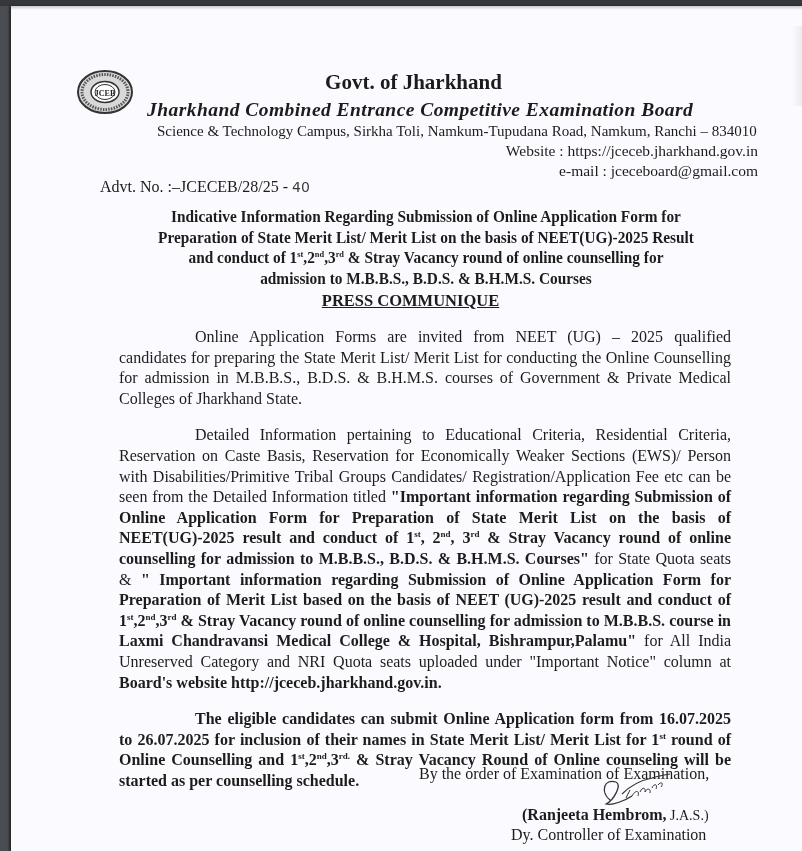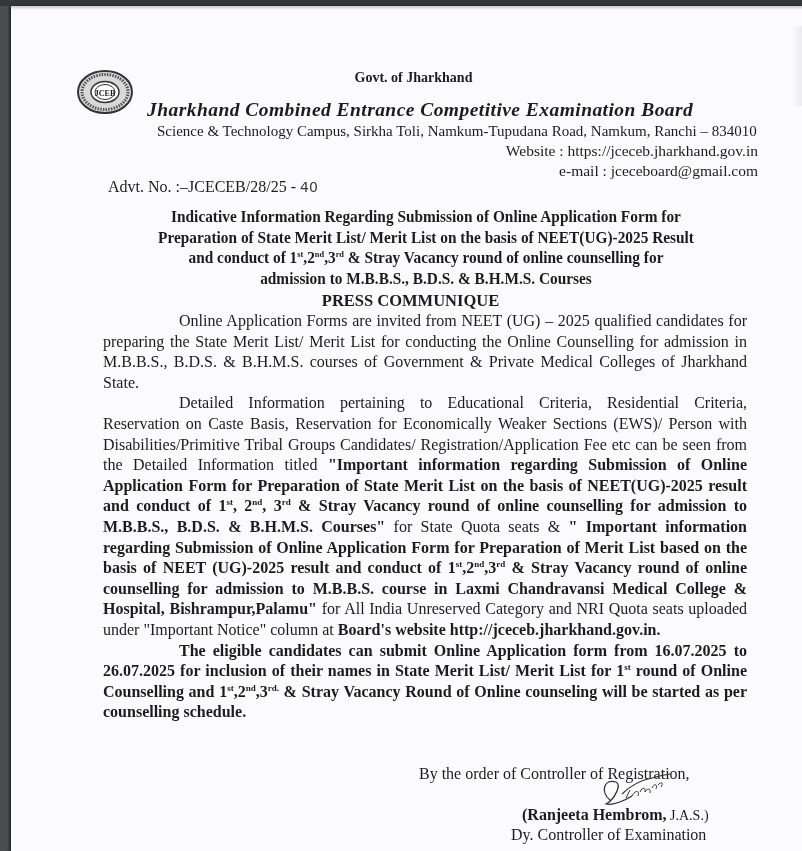--- a/index.html
+++ b/index.html
@@ -25,59 +25,59 @@
     }
     .right-edge {
       position: absolute; right: 0; top: 20px; width: 10px; height: 80px;
       background: linear-gradient(90deg, #fbfafe, #ececef);
     }
     .logo {
       position: absolute; left: 76px; top: 68px; width: 58px; height: 48px;
     }
     .govt {
       position: absolute; left: 0; width: 791px; top: 70px;
-      text-align: center; font-weight: bold; font-size: 14px;
+      text-align: center; font-weight: bold; font-size: 21px;
       padding-left: 36px; box-sizing: border-box;
     }
     .board {
       position: absolute; left: 147px; top: 99px;
       font-weight: bold; font-size: 19.5px; letter-spacing: 0.45px;
       white-space: nowrap;
       font-style: italic;
     }
     .address {
       position: absolute; left: 157px; top: 123px;
       font-size: 15px; white-space: nowrap;
     }
     .right-block {
       position: absolute; right: 44px; top: 141px;
       text-align: right; font-size: 15.5px; line-height: 20px;
     }
     .right-block .mail { }
     .handwritten { font-family: "DejaVu Sans", sans-serif; font-size: 14px; color: #3a3a3a; }
     .advt {
-      position: absolute; left: 108px; top: 178px;
+      position: absolute; left: 100px; top: 178px;
       font-size: 16px; white-space: nowrap; text-align: center;
     }
     .title {
       position: absolute; left: 106px; width: 640px; top: 207px;
       text-align: center; font-weight: bold; font-size: 16.5px; line-height: 20.5px;
       font-family: "Liberation Serif", serif; transform: scaleX(0.93); transform-origin: center top;
     }
     .title sup, .body sup { font-size: 9px; line-height: 0; }
     .press {
       position: absolute; left: 0; width: 791px; top: 291px;
       text-align: center; font-weight: bold; font-size: 16.5px;
-      padding-left: 30px; box-sizing: border-box;
+      text-decoration: underline; padding-left: 30px; box-sizing: border-box;
     }
     .body {
       position: absolute; left: 103px; width: 644px; top: 311px;
       font-size: 16px; line-height: 20.6px; text-align: justify;
     }
-    .body p { margin: 0; text-indent: 76px; }
+    .body p { margin: 16px; text-indent: 76px; }
     .body b { font-weight: bold; }
     .sign-order {
       position: absolute; left: 419px; top: 765px;
       font-size: 16px; white-space: nowrap;
     }
     .signature {
       position: absolute; left: 592px; top: 770px; width: 90px; height: 45px;
     }
     .sign-name {
       position: absolute; left: 522px; top: 806px;
@@ -127,21 +127,21 @@
 </div>
 
 <div class="press">PRESS COMMUNIQUE</div>
 
 <div class="body">
   <p>Online Application Forms are invited from NEET (UG) – 2025 qualified candidates for preparing the State Merit List/ Merit List for conducting the Online Counselling for admission in M.B.B.S., B.D.S. &amp; B.H.M.S. courses of Government &amp; Private Medical Colleges of Jharkhand State.</p>
   <p><span>Detailed Information pertaining to Educational Criteria, Residential Criteria, Reservation on Caste Basis, Reservation for Economically Weaker Sections (EWS)/ Person with Disabilities/Primitive Tribal Groups Candidates/ Registration/Application Fee etc can be seen from the Detailed Information titled </span><b><span>"Important information regarding Submission of Online Application Form for Preparation of State Merit List on the basis of NEET(UG)-2025 result and conduct of  1</span><sup>st</sup><span>, 2</span><sup>nd</sup><span>, 3</span><sup>rd</sup><span> &amp; Stray Vacancy round of online counselling for admission to M.B.B.S., B.D.S. &amp; B.H.M.S. Courses"</span></b><span> for State Quota seats &amp; </span><b><span>" Important information regarding Submission of Online Application Form for Preparation of Merit List based on the basis of NEET (UG)-2025 result and conduct of 1</span><sup>st</sup><span>,2</span><sup>nd</sup><span>,3</span><sup>rd</sup><span> &amp; Stray Vacancy round of online counselling for admission to M.B.B.S. course in Laxmi Chandravansi Medical College &amp; Hospital, Bishrampur,Palamu"</span></b><span> for All India Unreserved Category and NRI Quota seats uploaded under "Important Notice" column at </span><b>Board's website http://jceceb.jharkhand.gov.in.</b></p>
   <p><b><span>The eligible candidates can submit Online Application form from 16.07.2025  to 26.07.2025 for inclusion of their names in State Merit List/ Merit List for 1</span><sup>st</sup><span> round of Online Counselling and 1</span><sup>st</sup><span>,2</span><sup>nd</sup><span>,3</span><sup>rd.</sup><span> &amp; Stray Vacancy Round of Online counseling will be started as per counselling schedule.</span></b></p>
 </div>
 
-<div class="sign-order">By the order of Controller of Registration,</div>
+<div class="sign-order">By the order of Examination of Examination,</div>
 
 <svg class="signature" viewBox="0 0 90 45">
   <path d="M18 30 C 8 22, 12 8, 24 12 C 30 15, 22 30, 14 34 C 20 36, 34 30, 40 26" fill="none" stroke="#333" stroke-width="1.3"></path>
   <path d="M30 24 C 40 14, 50 10, 60 8 C 66 6, 72 5, 78 4" fill="none" stroke="#333" stroke-width="1.1"></path>
   <path d="M34 28 l4 -8 M40 26 c 3 -6, 8 -6, 6 0 M48 22 c 2 -5, 6 -5, 5 0 c 2 -4, 6 -4, 5 1 M60 18 c 2 -5, 6 -4, 4 1 M66 15 c 3 -4, 6 -2, 3 2" fill="none" stroke="#333" stroke-width="1"></path>
 </svg>
 
 <div class="sign-name"><b>(Ranjeeta Hembrom,</b><small> J.A.S.)</small></div>
 <div class="sign-desig">Dy. Controller of Examination</div>
 

